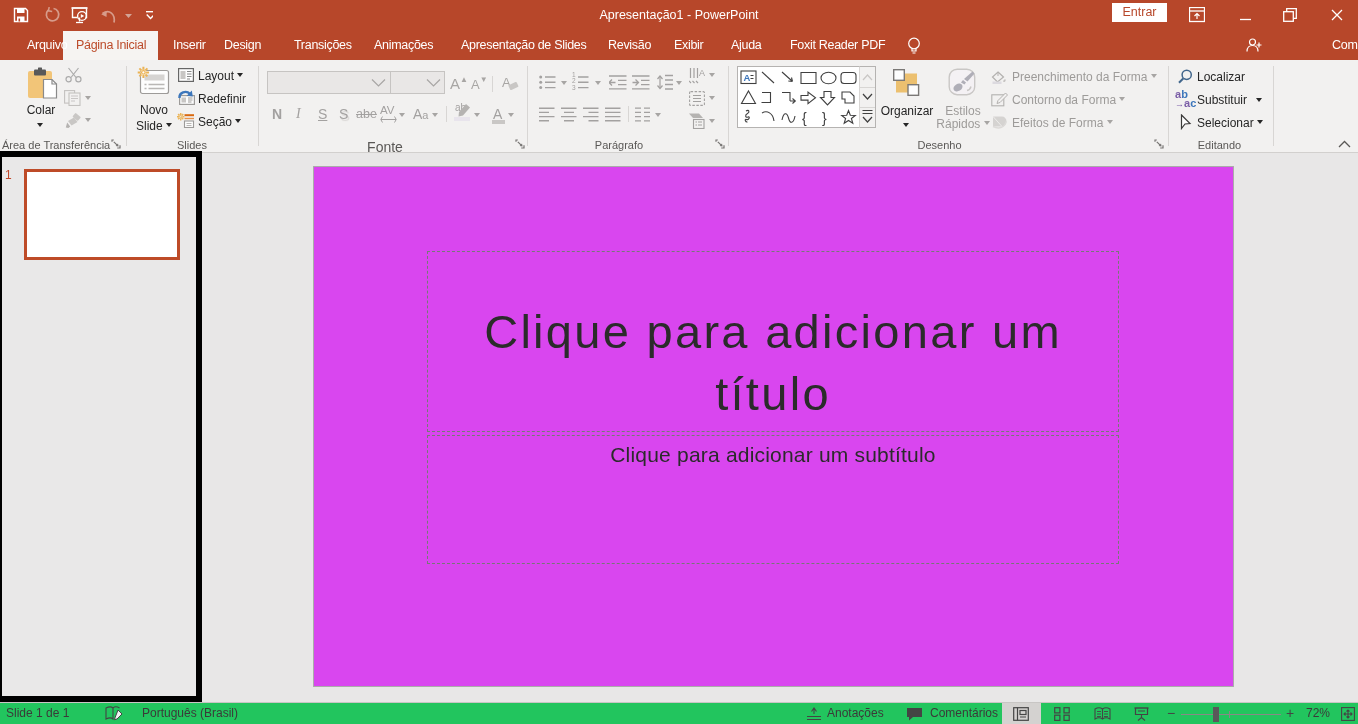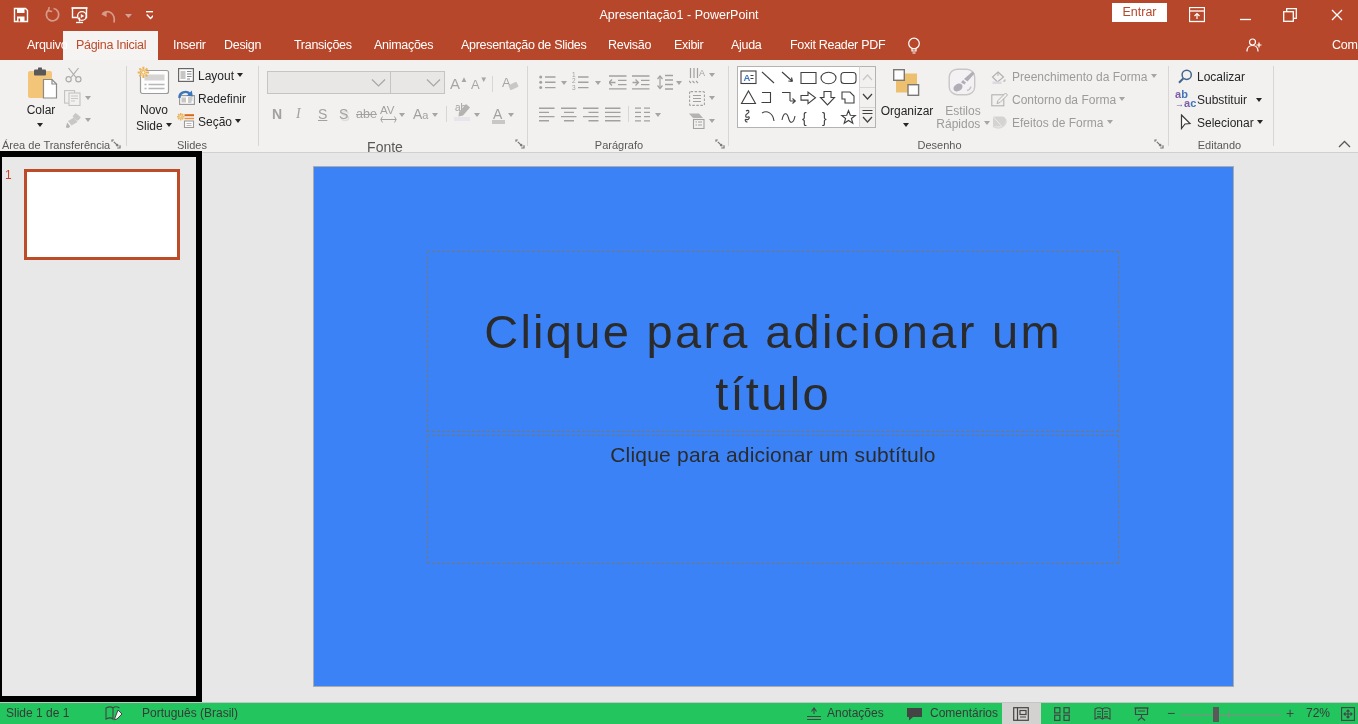--- a/index.html
+++ b/index.html
@@ -394,21 +394,21 @@
       <path d="M1 7 l5.5 -5.5 5.5 5.5" stroke-width="1.3"></path>
     </svg>
 </div>
 
 <div class="abs" id="content">
 
   <div class="abs" style="left:-4px; top:-3px; width:206px; height:551px; border:6px solid #000; background:#E9E8E8;"></div>
   <div class="abs" style="left:5px; top:14px; color:#C0492C; font-size:12px;">1</div>
   <div class="abs" style="left:24px; top:15px; width:156px; height:91px; background:#FFFFFF; border:3px solid #BE4B28;"></div>
 
-  <div class="abs" style="left:313px; top:12px; width:921px; height:521px; background:#3b82f6; border:1px solid #ABABAB;">
+  <div class="abs" style="left:313px; top:12px; width:921px; height:521px; background:#d946ef; border:1px solid #ABABAB;">
     <div class="abs" style="left:113px; top:84px; width:692px; height:181px; border:1px dashed #777;"></div>
     <div class="abs" style="left:113px; top:268px; width:692px; height:129px; border:1px dashed #777;"></div>
     <div class="abs" id="titletext" style="left:113px; top:134px; width:692px; text-align:center; font-size:47px; color:#2B2B2B; line-height:62px; letter-spacing:2.3px;">Clique para adicionar um<br>título</div>
     <div class="abs" id="subtext" style="left:113px; top:275px; width:692px; text-align:center; font-size:21px; color:#2B2B2B; line-height:25px; letter-spacing:0.2px;">Clique para adicionar um subtítulo</div>
   </div>
 </div>
 
 <div class="abs" id="statusbar">
   <div class="abs" style="left:6px; top:3px;">Slide 1 de 1</div>
   <svg class="abs" style="left:105px; top:3px;" width="18" height="15" viewBox="0 0 18 15" stroke="#444" fill="none">

